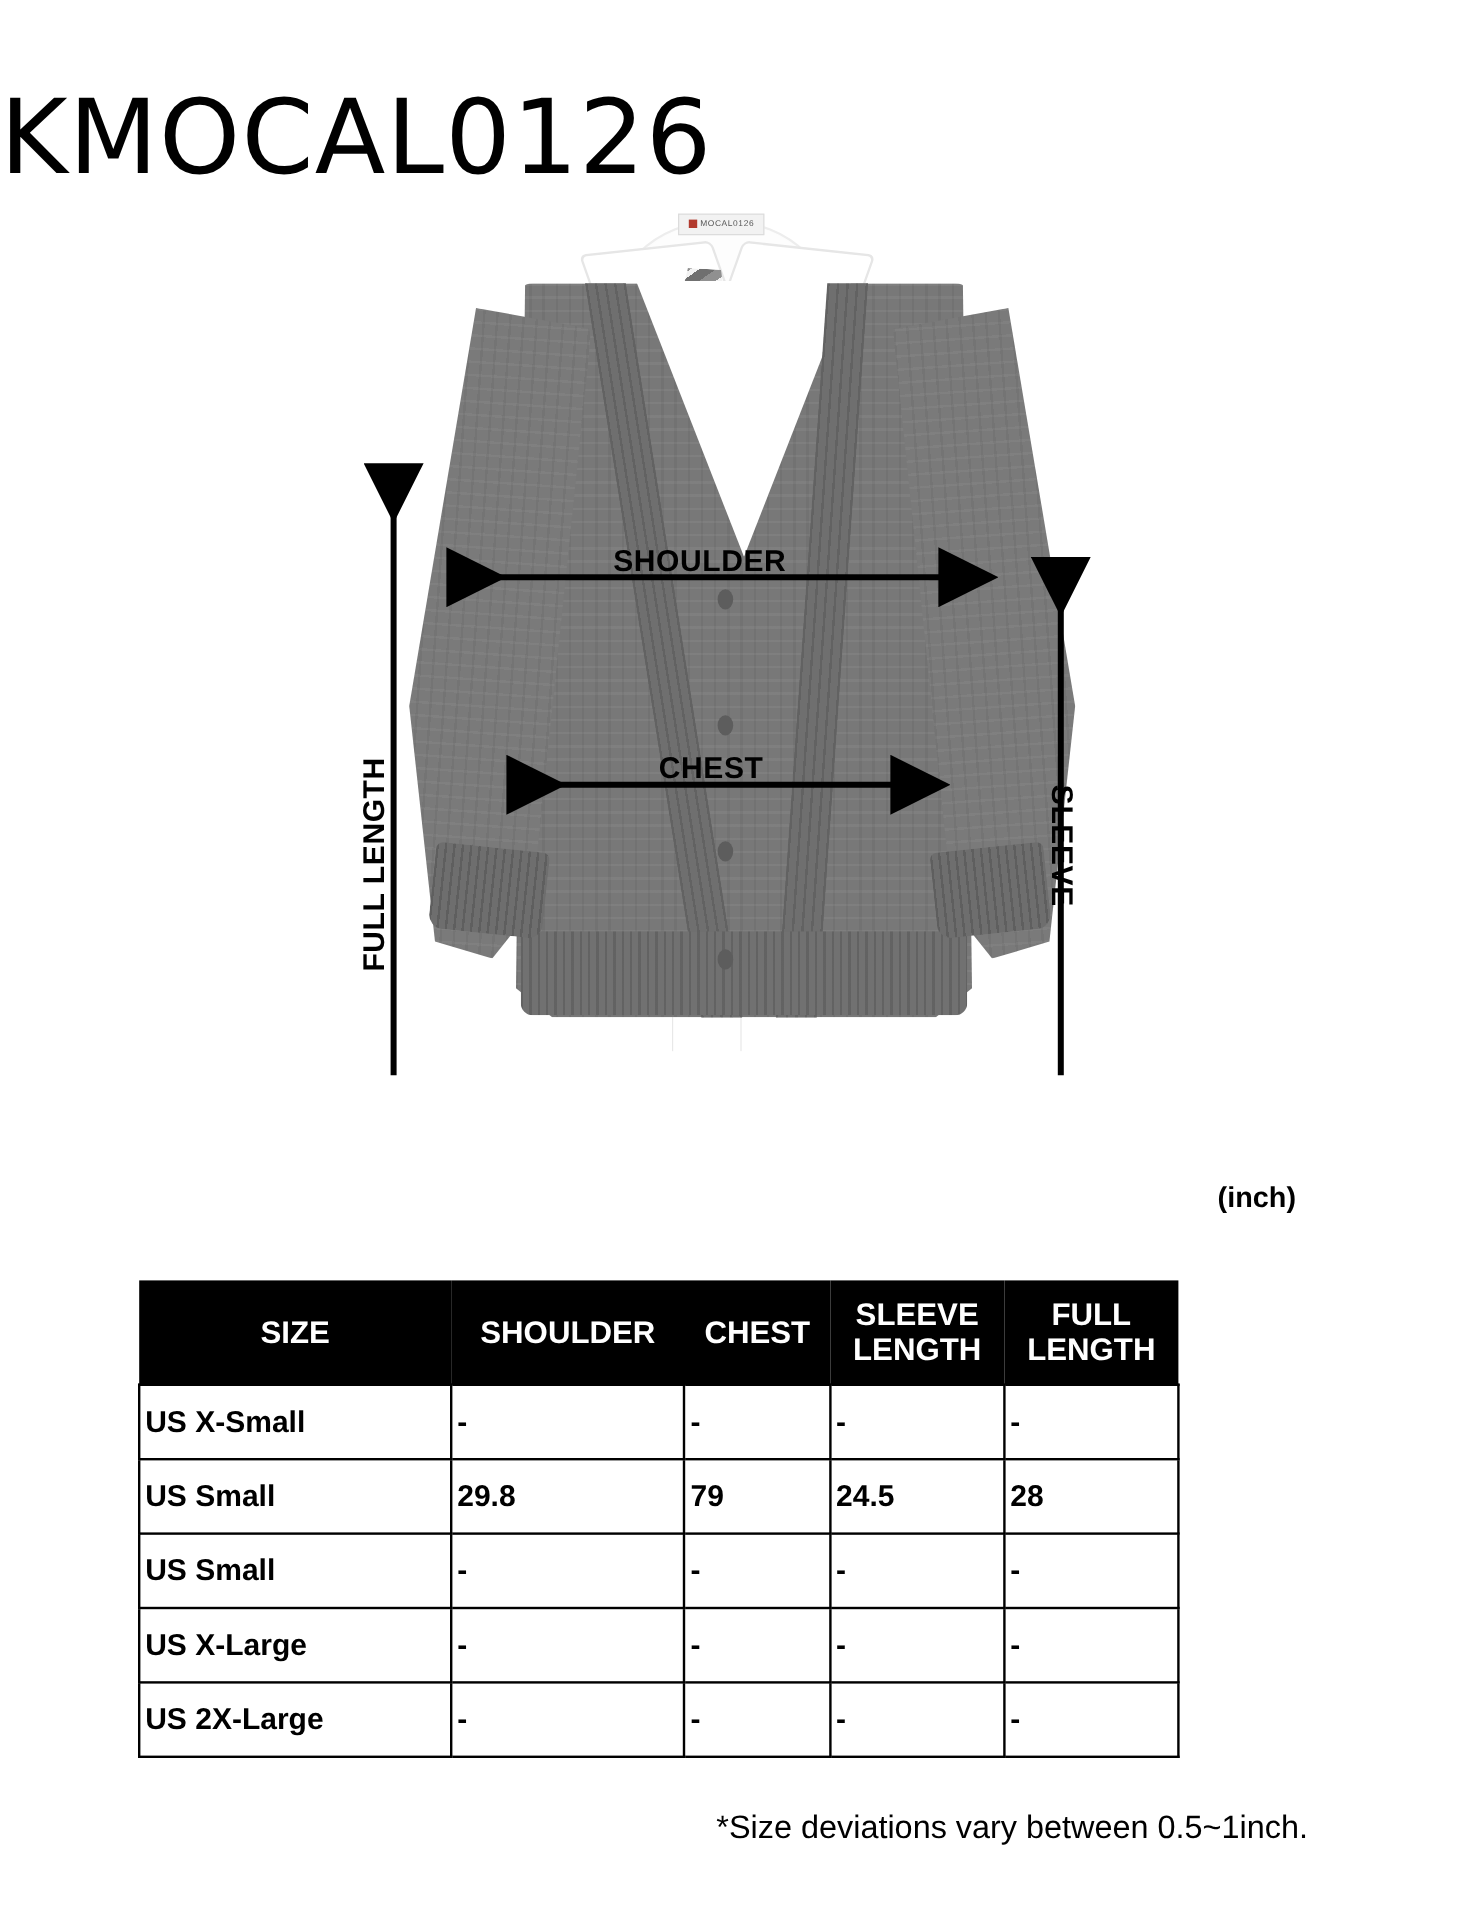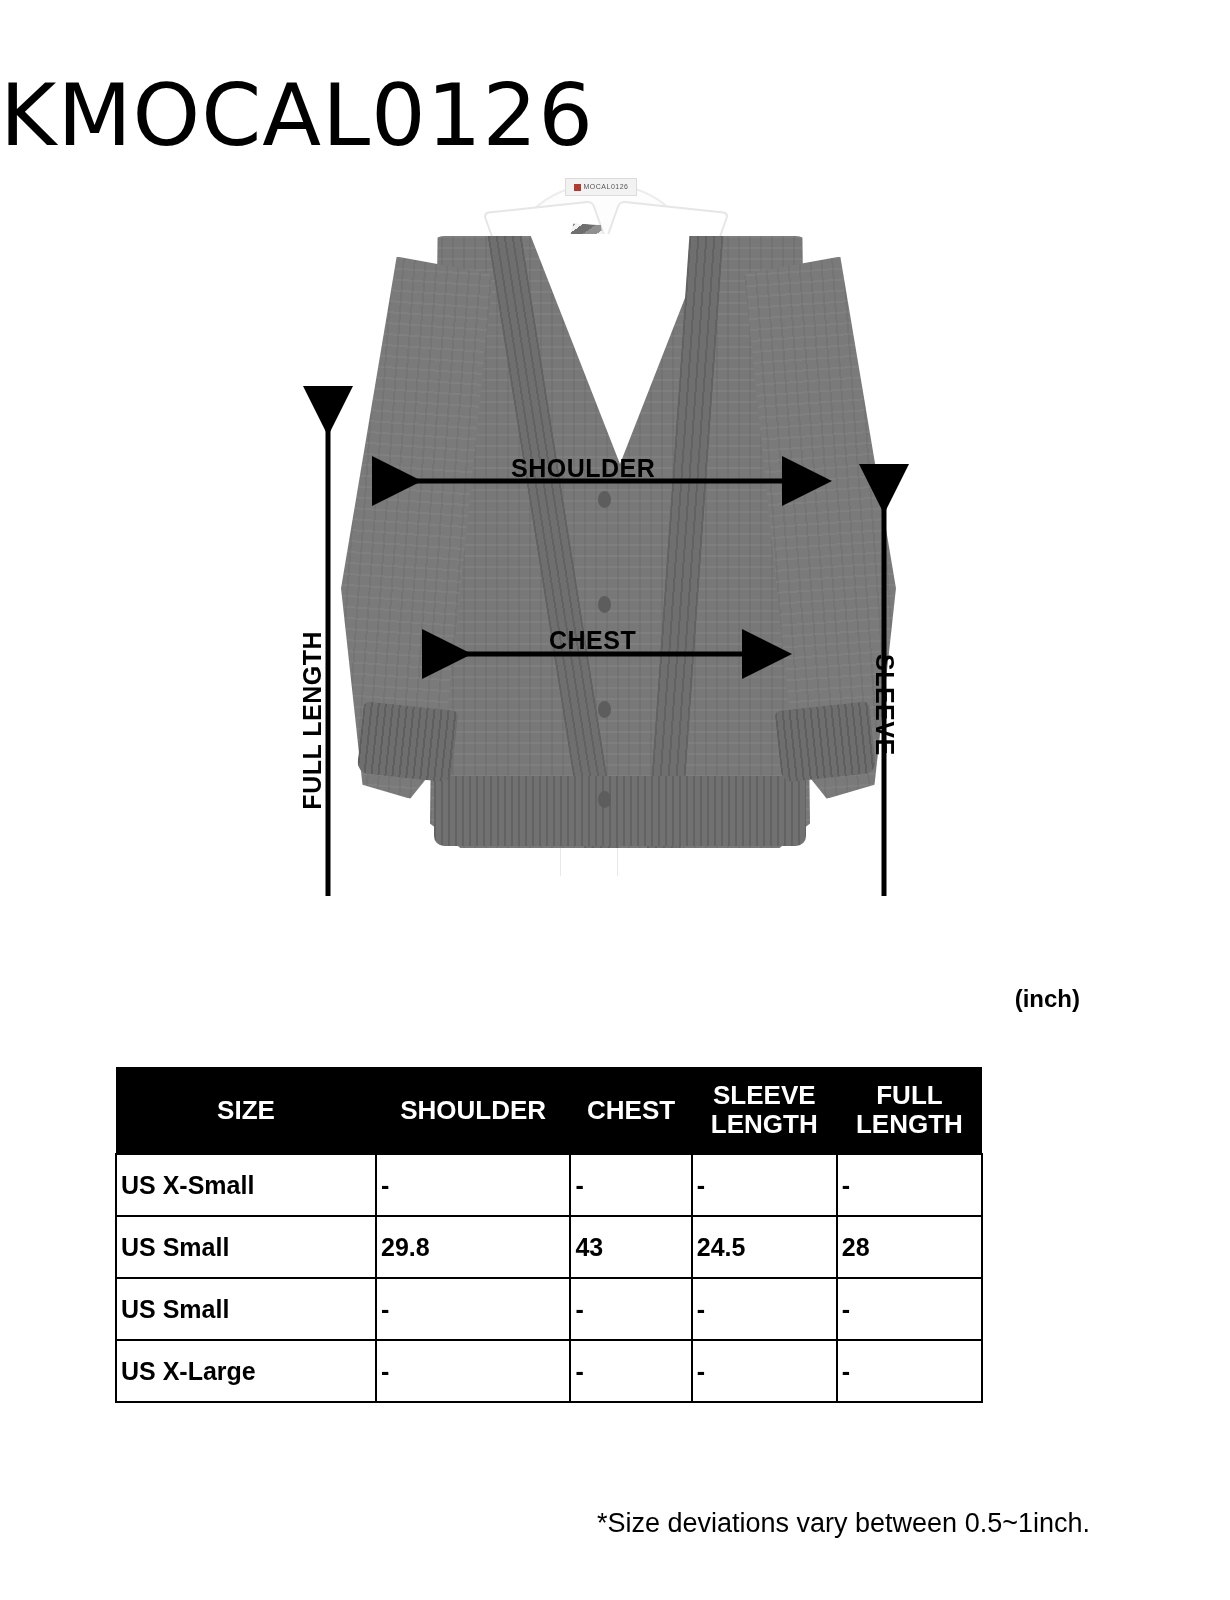--- a/index.html
+++ b/index.html
@@ -390,35 +390,42 @@
       <tr>
         <td class="rowhead">US X-Small</td>
         <td>-</td>
         <td>-</td>
         <td>-</td>
         <td>-</td>
       </tr>
       <tr>
         <td class="rowhead">US Small</td>
         <td>29.8</td>
-        <td>43</td>
+        <td>79</td>
         <td>24.5</td>
         <td>28</td>
       </tr>
       <tr>
         <td class="rowhead">US Small</td>
         <td>-</td>
         <td>-</td>
         <td>-</td>
         <td>-</td>
       </tr>
       <tr>
         <td class="rowhead">US X-Large</td>
         <td>-</td>
         <td>-</td>
         <td>-</td>
         <td>-</td>
       </tr>
+      <tr>
+        <td class="rowhead">US 2X-Large</td>
+        <td>-</td>
+        <td>-</td>
+        <td>-</td>
+        <td>-</td>
+      </tr>
     </tbody>
   </table>
 
   <div class="footnote">*Size deviations vary between 0.5~1inch.</div>
 </div>
 
 </body></html>

